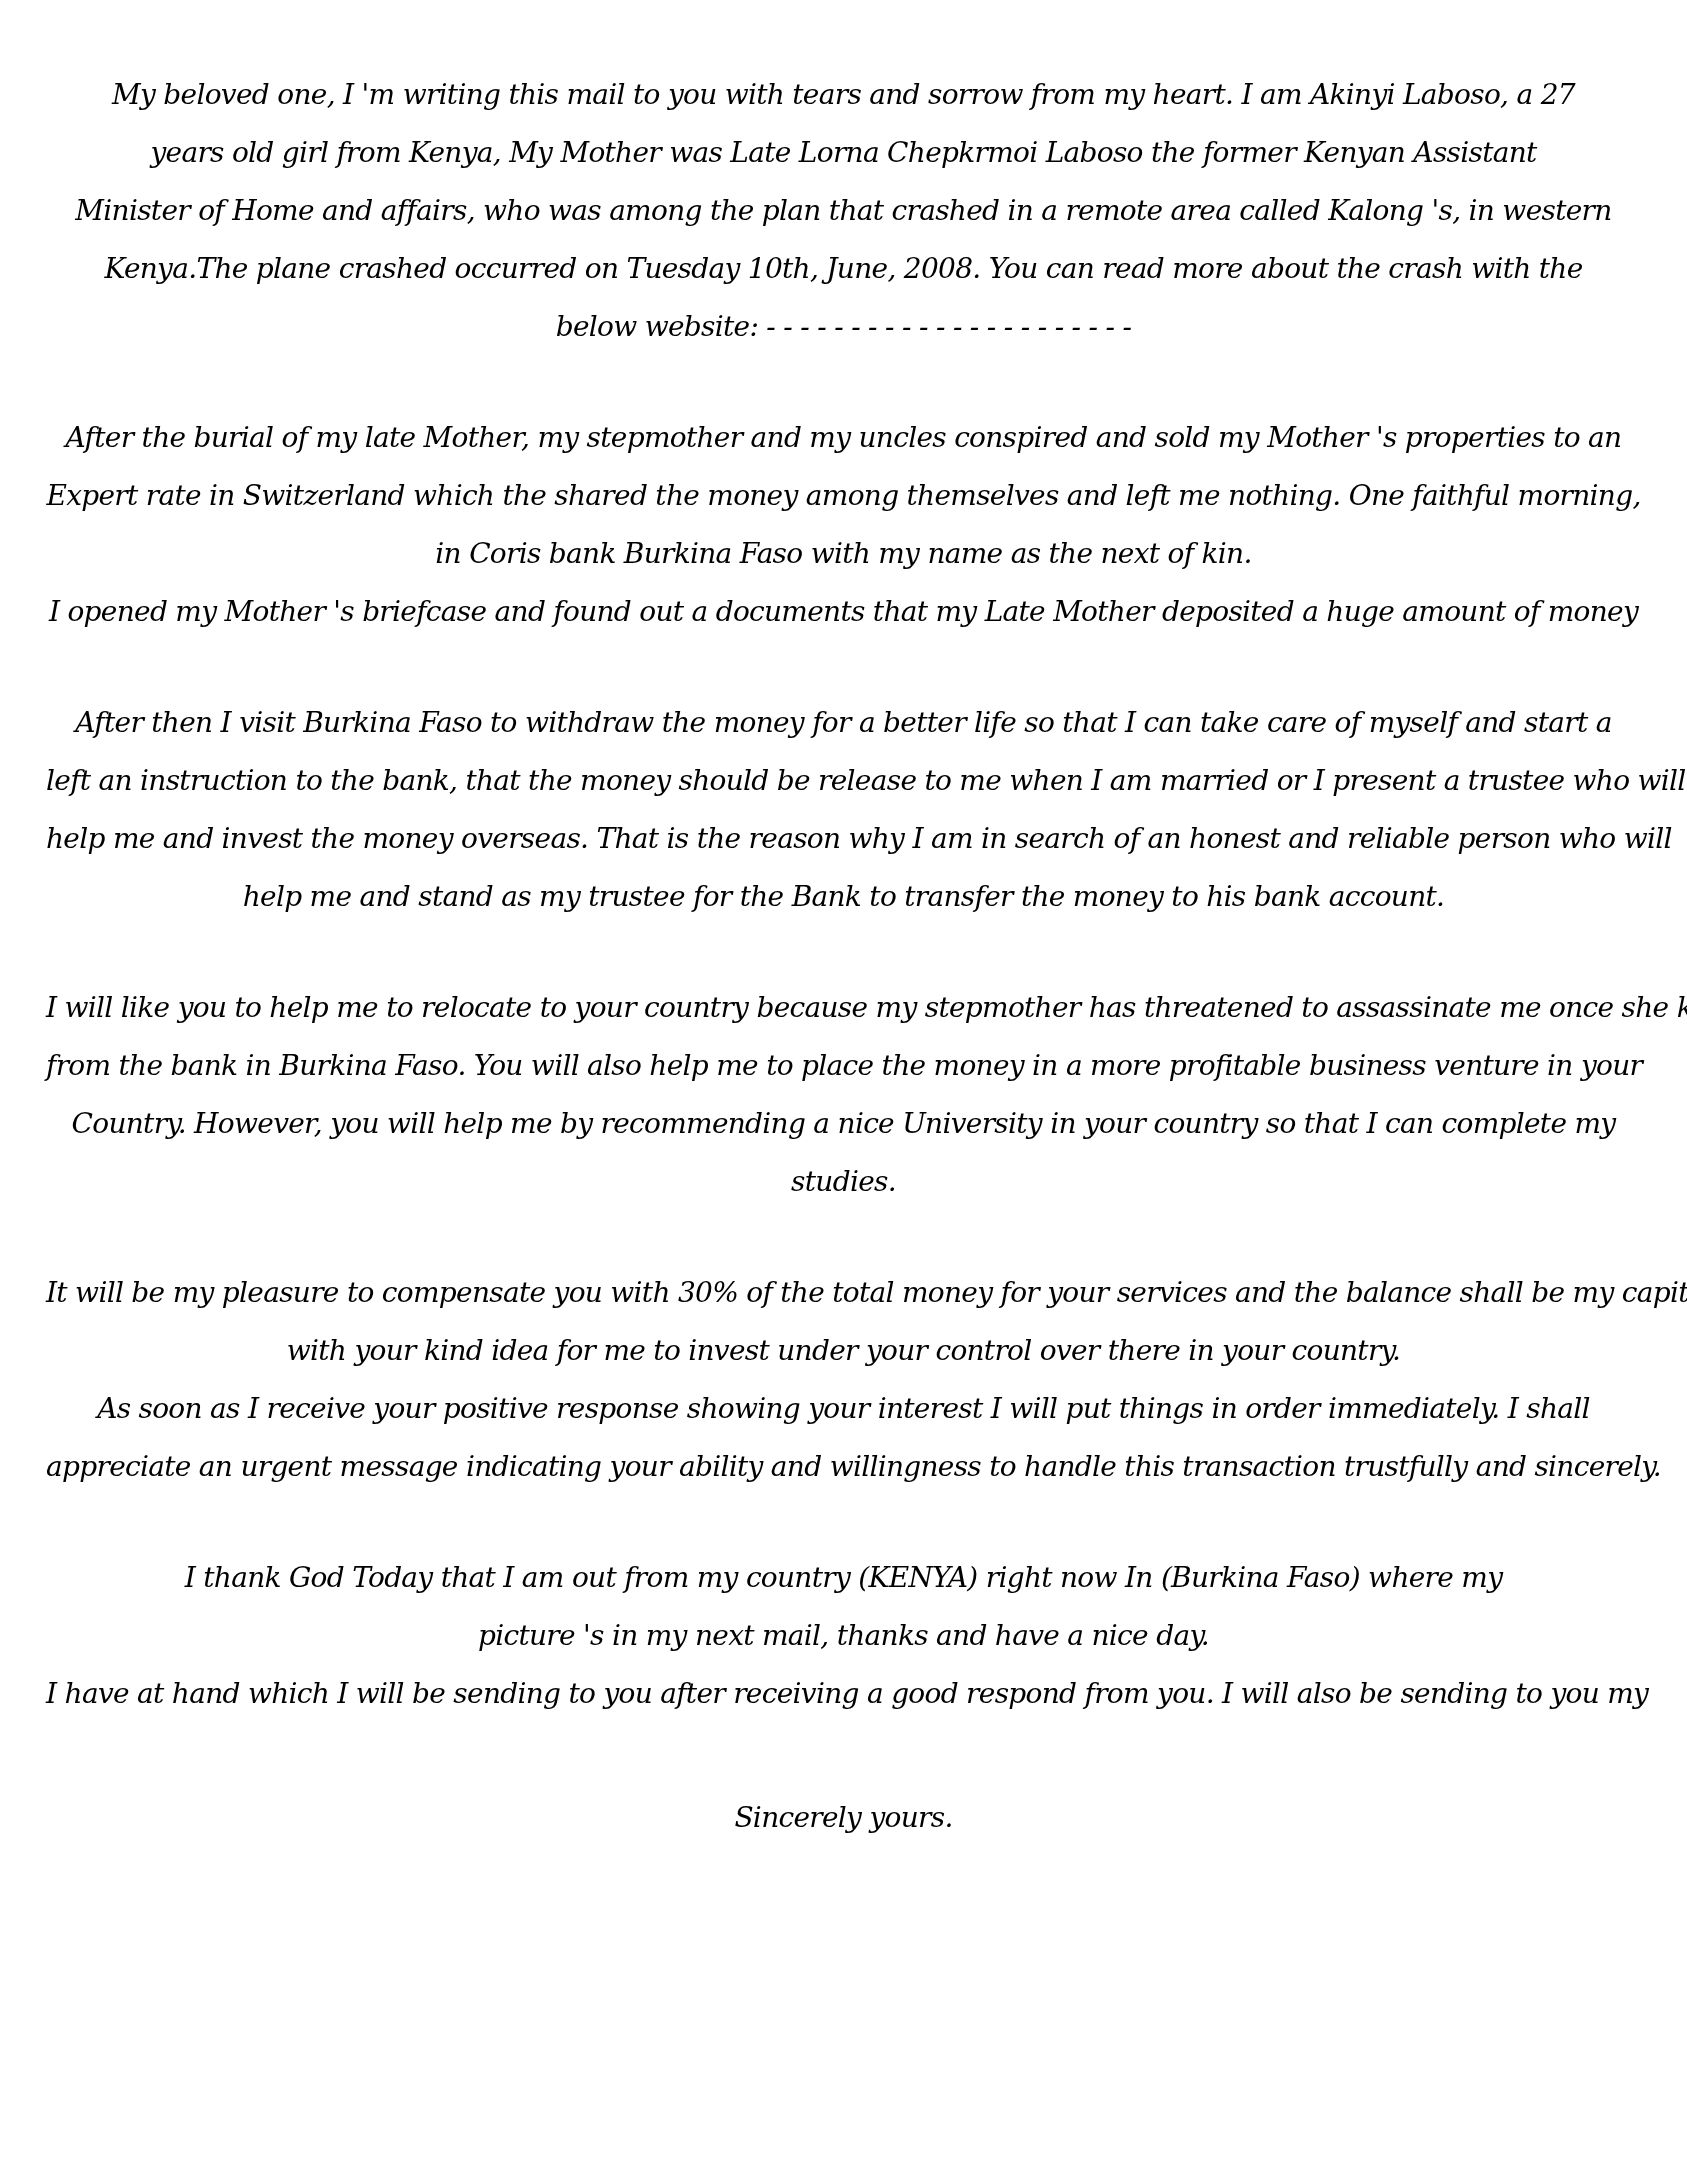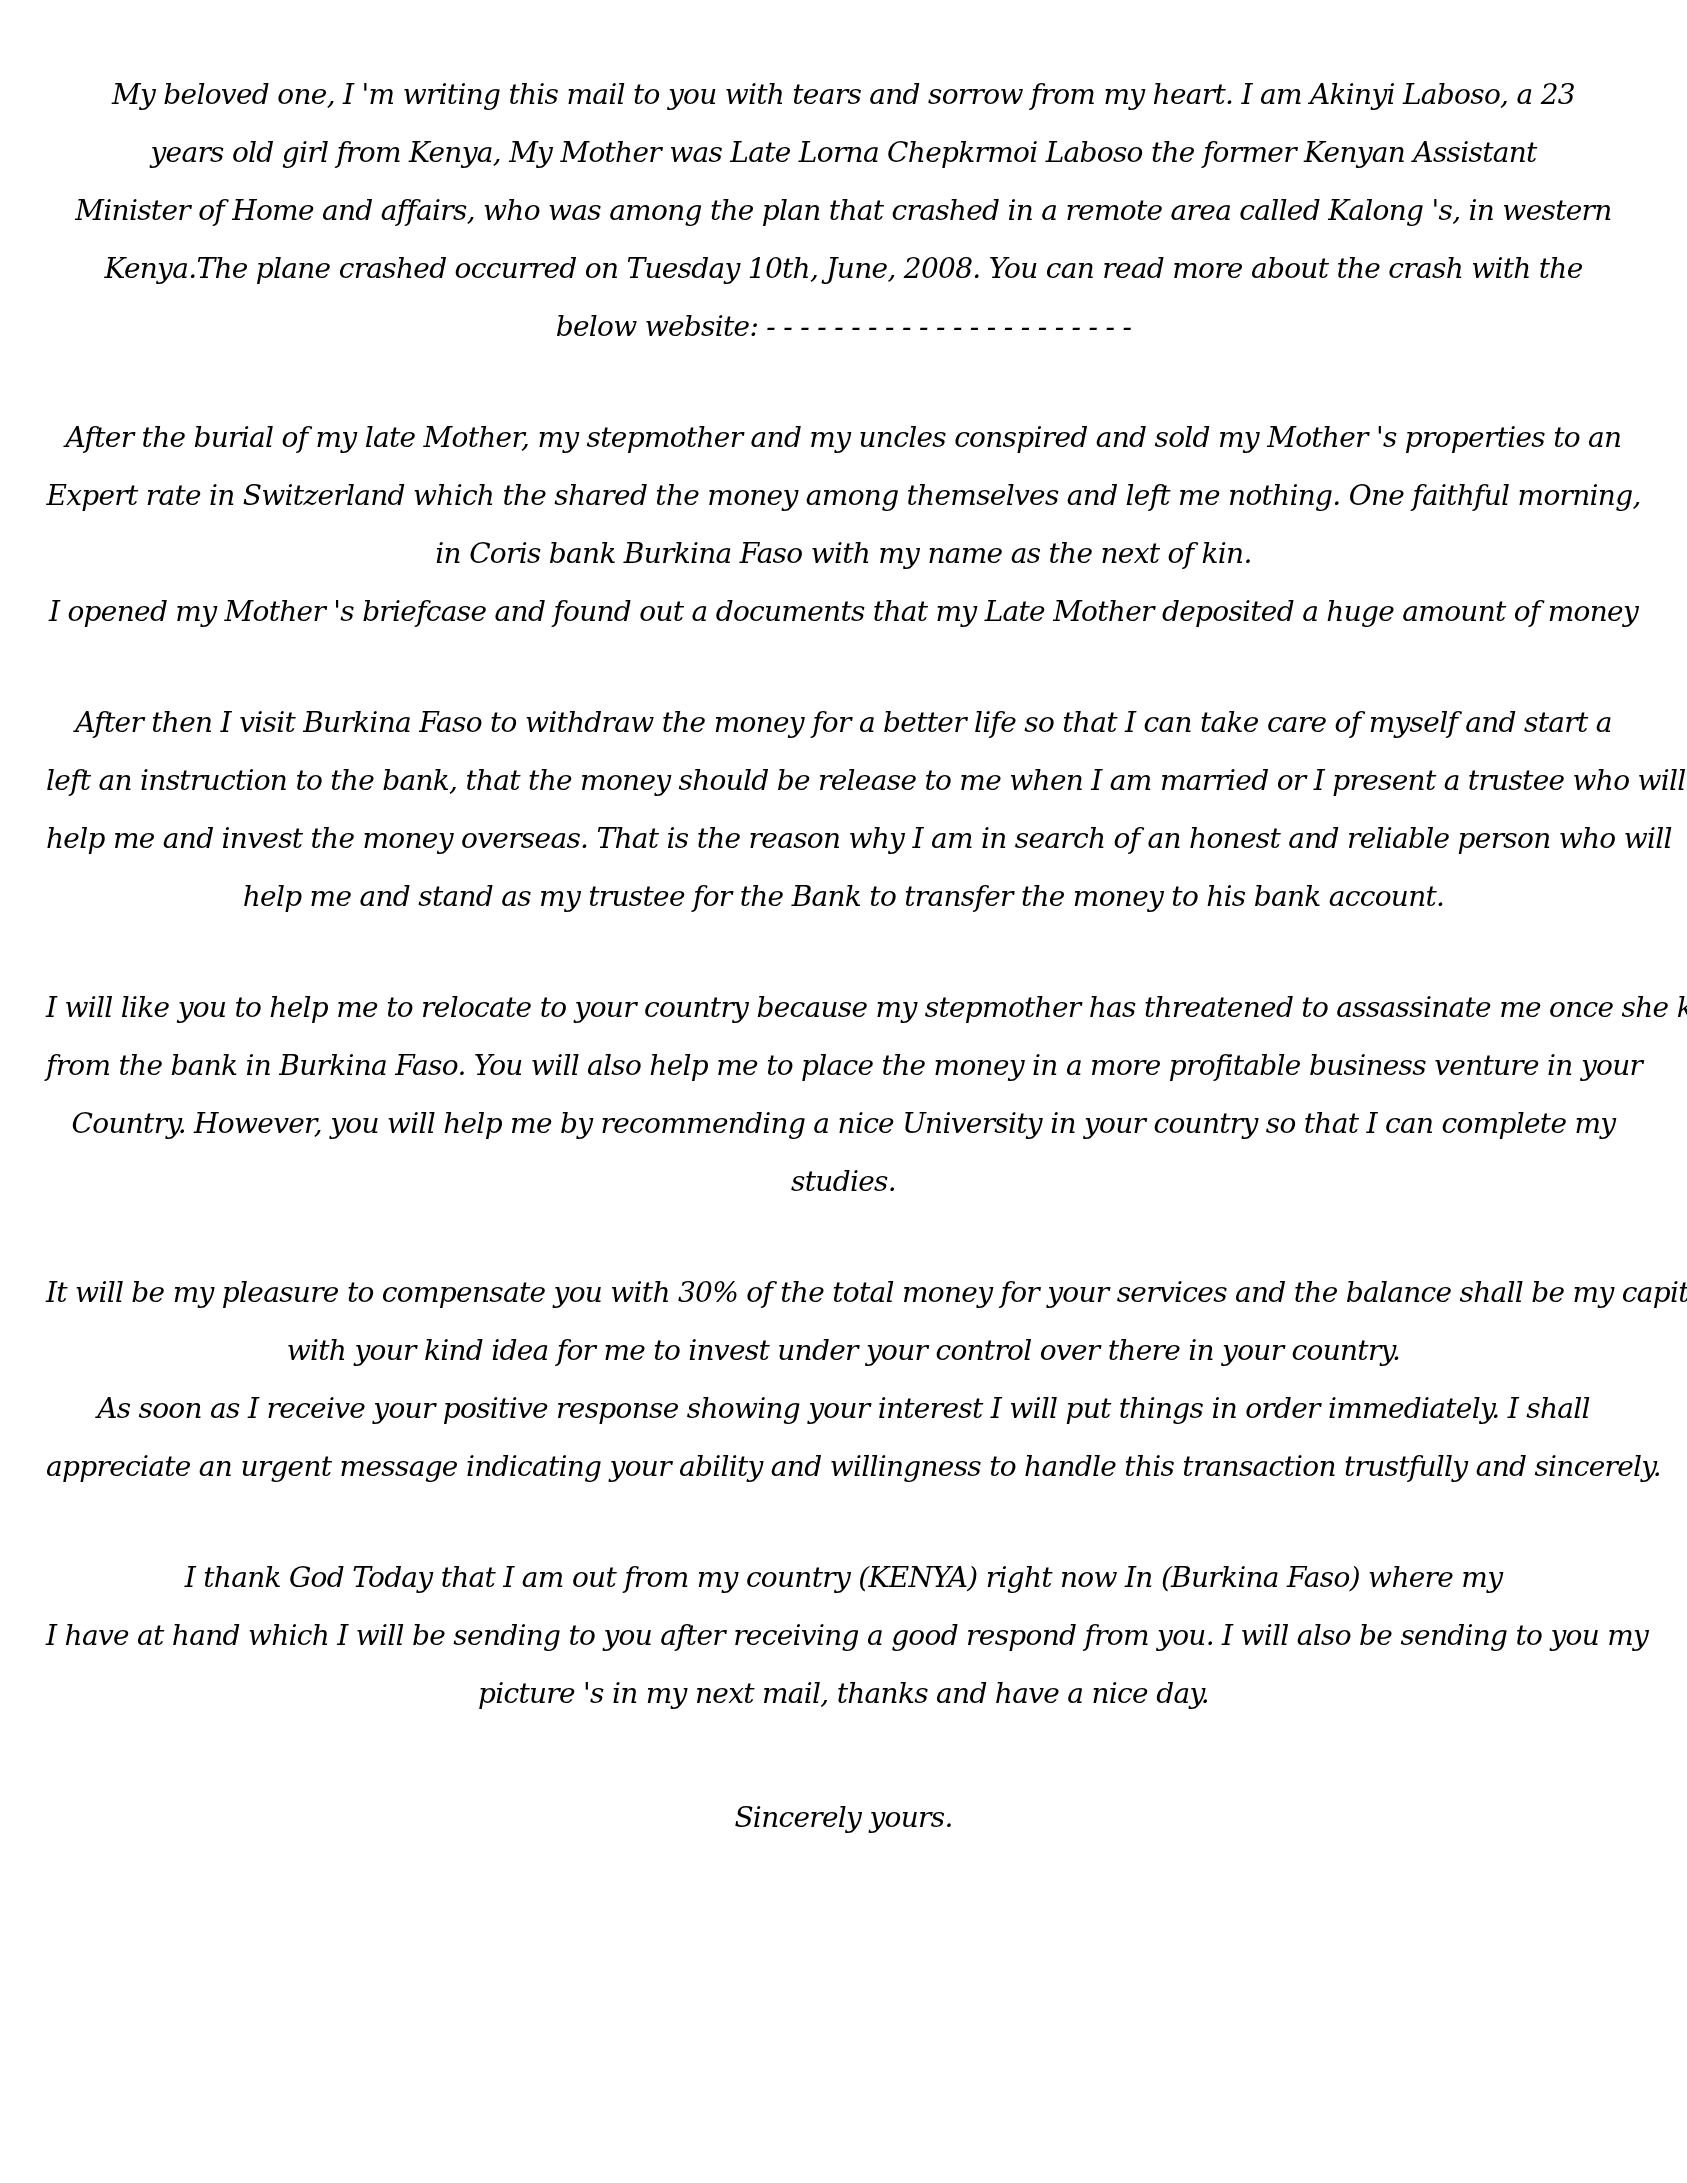--- a/index.html
+++ b/index.html
@@ -33,21 +33,21 @@
   .closing {
     margin-top: 66px;
   }
 </style>
 </head>
 <body>
 
 <div class="page">
 
   <div class="paragraph">
-    <div class="line">My beloved one, I 'm writing this mail to you with tears and sorrow from my heart. I am Akinyi Laboso, a 23</div>
+    <div class="line">My beloved one, I 'm writing this mail to you with tears and sorrow from my heart. I am Akinyi Laboso, a 27</div>
     <div class="line">years old girl from Kenya, My Mother was Late Lorna Chepkrmoi Laboso the former Kenyan Assistant</div>
     <div class="line">Minister of Home and affairs, who was among the plan that crashed in a remote area called Kalong 's, in western</div>
     <div class="line">Kenya.The plane crashed occurred on Tuesday 10th, June, 2008. You can read more about the crash with the</div>
     <div class="line">below website: - - - - - - - - - - - - - - - - - - - - - -</div>
   </div>
 
   <div class="paragraph">
     <div class="line">After the burial of my late Mother, my stepmother and my uncles conspired and sold my Mother 's properties to an</div>
     <div class="line">Expert rate in Switzerland which the shared the money among themselves and left me nothing. One faithful morning,</div>
     <div class="line">in Coris bank Burkina Faso with my name as the next of kin.</div>
@@ -70,22 +70,22 @@
 
   <div class="paragraph">
     <div class="line">It will be my pleasure to compensate you with 30% of the total money for your services and the balance shall be my capital,</div>
     <div class="line">with your kind idea for me to invest under your control over there in your country.</div>
     <div class="line">As soon as I receive your positive response showing your interest I will put things in order immediately. I shall</div>
     <div class="line">appreciate an urgent message indicating your ability and willingness to handle this transaction trustfully and sincerely.</div>
   </div>
 
   <div class="paragraph">
     <div class="line">I thank God Today that I am out from my country (KENYA) right now In (Burkina Faso) where my</div>
+    <div class="line">picture 's in my next mail, thanks and have a nice day.</div>
     <div class="line">I have at hand which I will be sending to you after receiving a good respond from you. I will also be sending to you my</div>
-    <div class="line">picture 's in my next mail, thanks and have a nice day.</div>
   </div>
 
   <div class="paragraph closing">
     <div class="line">Sincerely yours.</div>
   </div>
 
 </div>
 
 
 </body></html>

